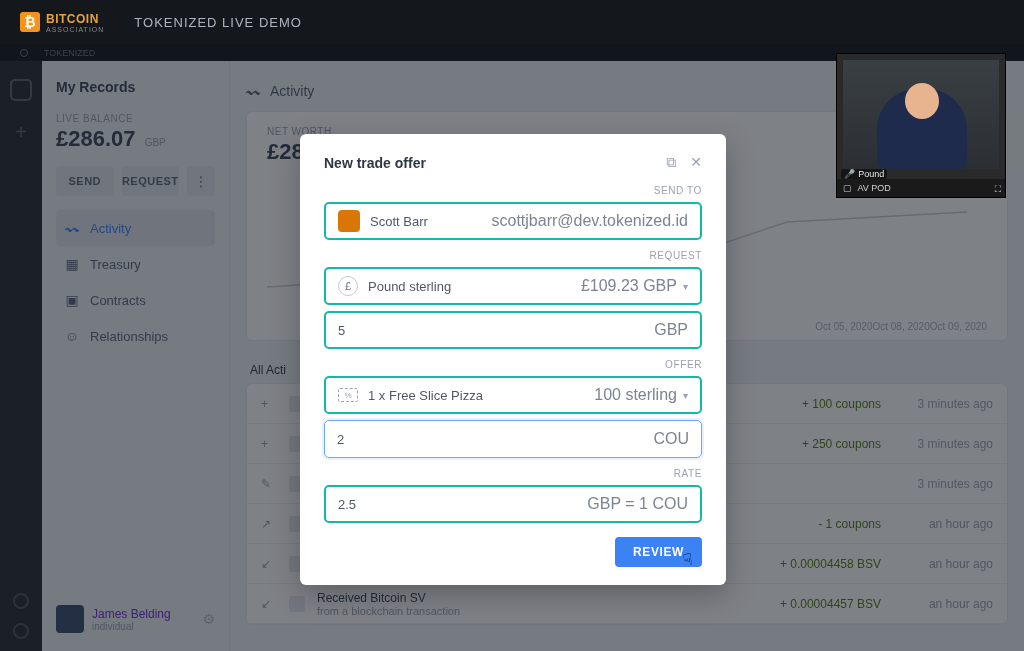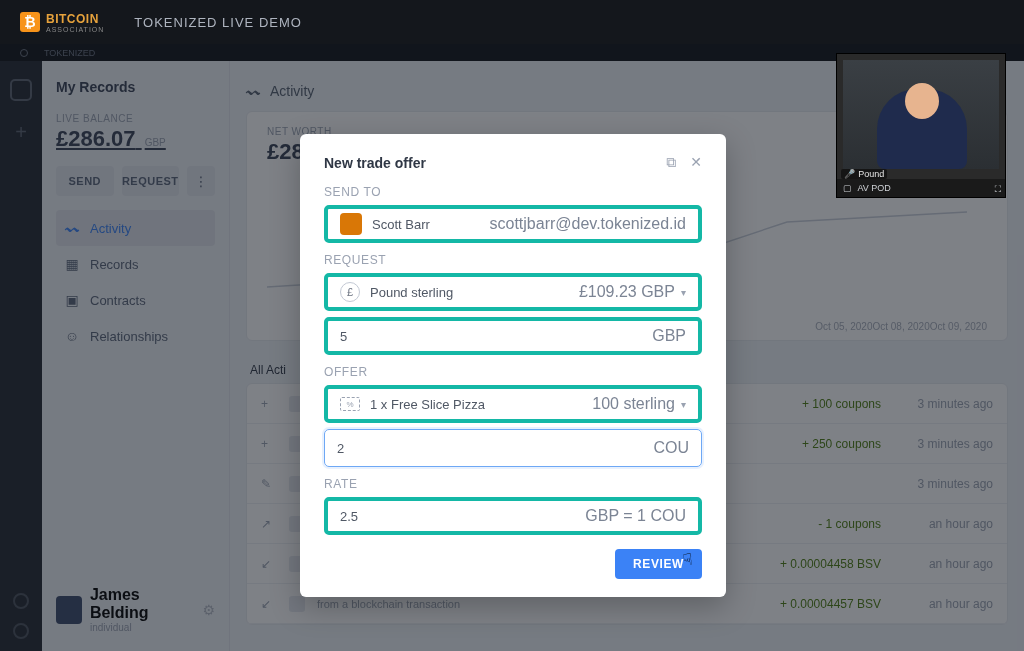--- a/index.html
+++ b/index.html
@@ -23,31 +23,31 @@
 
   
   .left-strip { width:42px; background:#23272f; display:flex; flex-direction:column; align-items:center; padding-top:18px; gap:20px;}
   .strip-icon { width:22px; height:22px; border:2px solid #5b6270; border-radius:5px;}
   .strip-plus { color:#5b6270; font-size:20px; font-weight:300;}
 
   
   .sidebar { width: 188px; background:#eef1f6; padding:18px 14px 10px 14px; display:flex; flex-direction:column; border-right:1px solid #dfe3ea;}
   .sidebar h3 { font-size:14px; color:#384154; font-weight:600; margin-bottom:18px;}
   .cash-label { font-size:10px; color:#9aa2b1; letter-spacing:0.5px;}
-  .cash-balance { font-size:22px; color:#384154; font-weight:600; margin:2px 0 4px 0;text-decoration:underline;}
+  .cash-balance { font-size:22px; color:#384154; font-weight:600; margin:2px 0 4px 0;}
   .cash-balance small { font-size:10px; color:#9aa2b1; font-weight:400; margin-left:3px;}
   .btn-row { display:flex; gap:8px; margin-top:10px; margin-bottom:14px;}
   .btn-sm { flex:1; height:30px; background:#e2e6ed; border:1px solid #d5dae3; color:#5a6579; font-size:11px; font-weight:700; letter-spacing:0.5px; border:none; border-radius:4px; cursor:pointer;}
   .btn-dots { width:28px; height:30px; background:#e2e6ed; color:#5a6579; border:none; border-radius:4px; cursor:pointer;}
   .nav-item { height:36px; display:flex; align-items:center; gap:10px; padding:0 8px; font-size:13px; color:#5a6579; cursor:pointer; border-radius:4px;}
   .nav-item.active { background:#dfe3ea; color:#3b82f6;}
   .nav-icon { width:16px; height:16px; display:inline-flex; align-items:center; justify-content:center; font-size:14px;}
   .sidebar-footer { margin-top:auto; display:flex; align-items:center; gap:8px; padding:8px 0;}
   .avatar-sm { width:28px; height:28px; background:#3b4a6b; border-radius:4px;}
-  .footer-name { font-size:16px; color:#000000; font-weight:700;}
+  .footer-name { font-size:12px; color:#6d28d9; font-weight:400;}
   .footer-role { font-size:10px; color:#9aa2b1;}
   .gear { margin-left:auto; color:#b3b9c4; font-size:14px;}
 
   
   .main { flex:1; background:#eef1f6; padding:16px; position:relative; }
   .activity-bar { height:28px; display:flex; align-items:center; gap:10px; color:#55606f; font-size:14px; margin-bottom:6px;}
   .activity-bar .pulse { font-size:14px;}
   .net-worth-card { background:#fff; border:1px solid #e5e8ee; border-radius:6px; padding:14px 20px; height:230px; position:relative;}
   .nw-label { font-size:10px; color:#9aa2b1; letter-spacing:0.5px;}
   .nw-value { font-size:22px; color:#384154; font-weight:600; margin-top:2px;}
@@ -67,22 +67,22 @@
 
   
   .dim { position:absolute; inset:0; background:rgba(20,25,35,0.55);}
 
   
   .modal { position:absolute; left:300px; top:134px; width:426px; background:#fff; border-radius:6px; box-shadow:0 10px 30px rgba(0,0,0,0.25); padding:20px 24px 18px 24px;}
   .modal-head { display:flex; align-items:center; margin-bottom:14px;}
   .modal-title { font-size:14px; font-weight:600; color:#2f3745;}
   .modal-head-icons { margin-left:auto; display:flex; gap:14px; color:#9aa2b1;}
   .modal-head-icons span { cursor:pointer; font-size:14px;}
-  .section-label { font-size:12px; color:#9aa2b1; letter-spacing:0.6px; margin:10px 0 6px 0;}
-  .field { border:4px solid #14b8a6; border-radius:5px; height:38px; display:flex; align-items:center; padding:0 12px; font-size:13px; color:#505865; margin-bottom:6px;}
+  .section-label { font-size:10px; color:#9aa2b1; letter-spacing:0.6px; margin:10px 0 6px 0;text-align:right;}
+  .field { border:2px solid #14b8a6; border-radius:5px; height:38px; display:flex; align-items:center; padding:0 12px; font-size:13px; color:#505865; margin-bottom:6px;}
   .field .left { display:flex; align-items:center; gap:10px;}
   .field .right { margin-left:auto; color:#7b8494; font-size:16px;}
   .field .drop { margin-left:6px; color:#9aa2b1; font-size:10px;}
   .field.focused { border:1.5px solid #6ea8f5; box-shadow:0 0 0 2px rgba(100,160,245,0.15);}
   .field input { border:none; outline:none; font-size:13px; color:#505865; width:60px; background:transparent;}
   .contact-av { width:22px; height:22px; background:#d97706; border-radius:4px;}
   .curr-circle { width:20px; height:20px; border:1px solid #c3c9d4; border-radius:50%; display:flex; align-items:center; justify-content:center; font-size:11px; color:#6b7280;}
   .ticket-icon { width:20px; height:14px; border:1px dashed #9aa2b1; border-radius:2px; display:flex; align-items:center; justify-content:center; font-size:8px; color:#9aa2b1;}
   .modal-foot { margin-top:14px; display:flex; justify-content:flex-end;}
   .review-btn { background:#3b82f6; color:#fff; border:none; padding:8px 18px; border-radius:4px; font-size:12px; font-weight:700; letter-spacing:0.6px; cursor:pointer;}
@@ -141,21 +141,21 @@
       <button class="btn-sm">SEND</button>
       <button class="btn-sm">REQUEST</button>
       <button class="btn-dots">⋮</button>
     </div>
     <div class="nav-item active">
       <span class="nav-icon">〰</span>
       <span>Activity</span>
     </div>
     <div class="nav-item">
       <span class="nav-icon">▦</span>
-      <span>Records</span>
+      <span>Treasury</span>
     </div>
     <div class="nav-item">
       <span class="nav-icon">▣</span>
       <span>Contracts</span>
     </div>
     <div class="nav-item">
       <span class="nav-icon">☺</span>
       <span>Relationships</span>
     </div>
     <div class="sidebar-footer">
@@ -223,20 +223,21 @@
           <div></div>
           <div class="feed-sub">from a blockchain transaction</div>
         </div>
         <span class="feed-amt">+ 0.00004458 BSV</span>
         <span class="feed-time">an hour ago</span>
       </div>
       <div class="feed-row">
         <span class="ficon">↙</span>
         <span class="ficon2"></span>
         <div class="feed-title">
+          <div>Received Bitcoin SV</div>
           <div class="feed-sub">from a blockchain transaction</div>
         </div>
         <span class="feed-amt">+ 0.00004457 BSV</span>
         <span class="feed-time">an hour ago</span>
       </div>
     </div>
   </div>
 </div>
 
 <div class="dim" style="top:44px;"></div>

